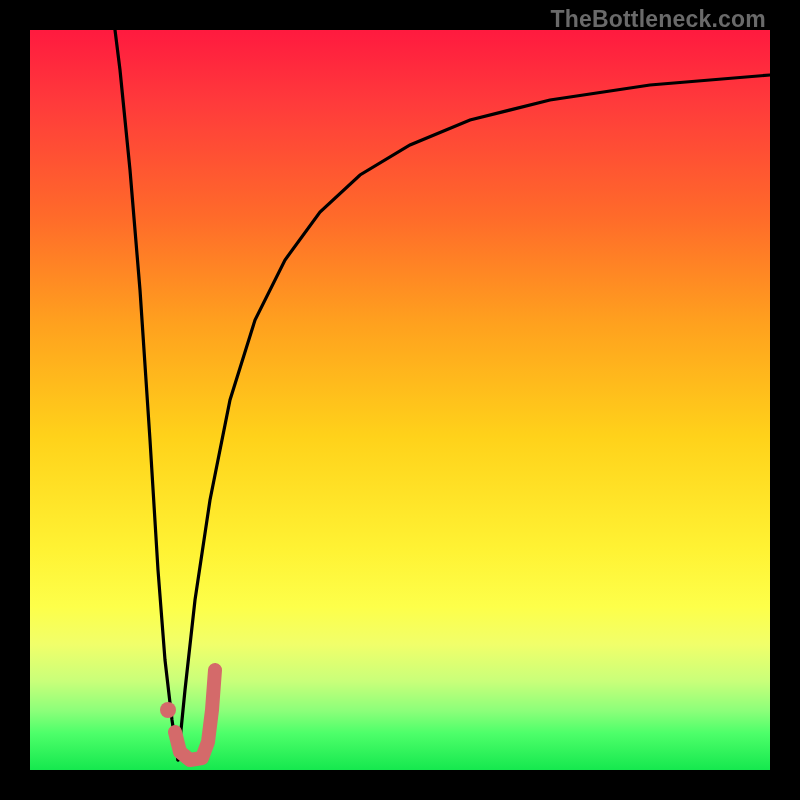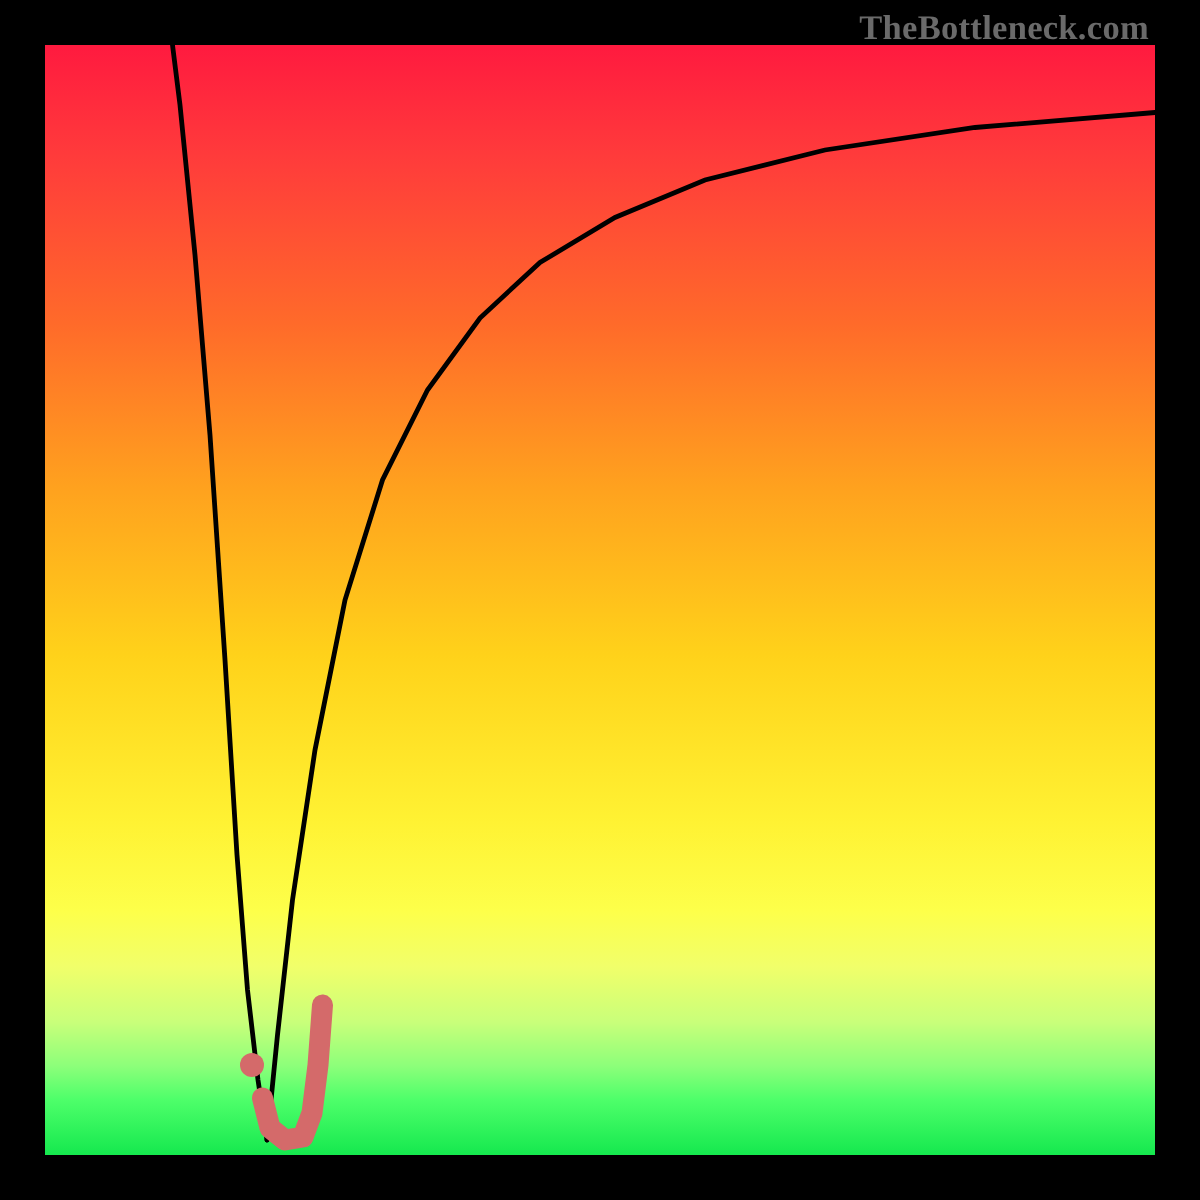--- a/index.html
+++ b/index.html
@@ -28,21 +28,21 @@
       #c9ff7a 88%,
       #8cff7a 92%,
       #4eff6a 95%,
       #15e84e 100%
     );
   }
   .watermark {
     position: absolute;
     top: 6px;
     right: 34px;
-    font-family: Liberation Serif, serif;
+    font-family: Liberation Sans, sans-serif;
     font-size: 23px;
     font-weight: 600;
     color: #6a6a6a;
     letter-spacing: 0.2px;
     user-select: none;
   }
   svg.lines {
     position: absolute;
     left: 0;
     top: 0;

